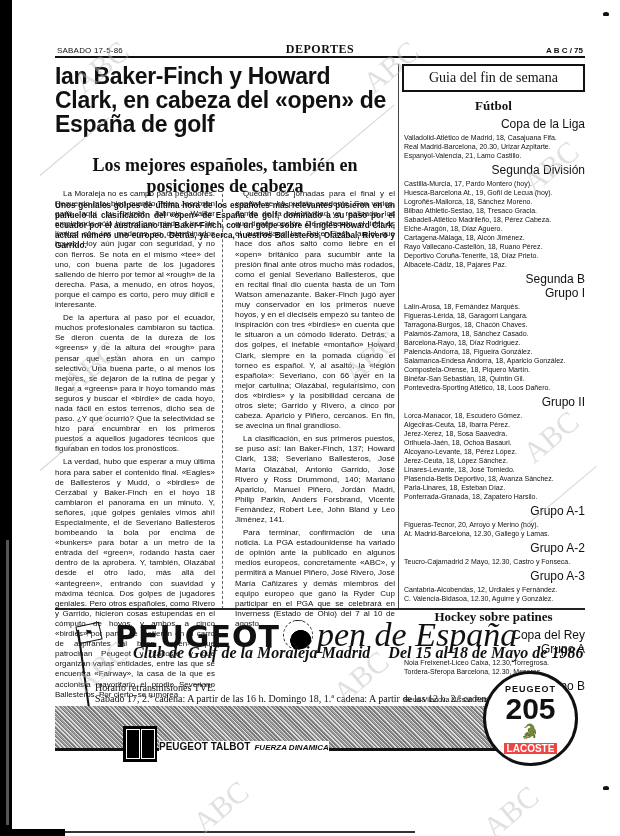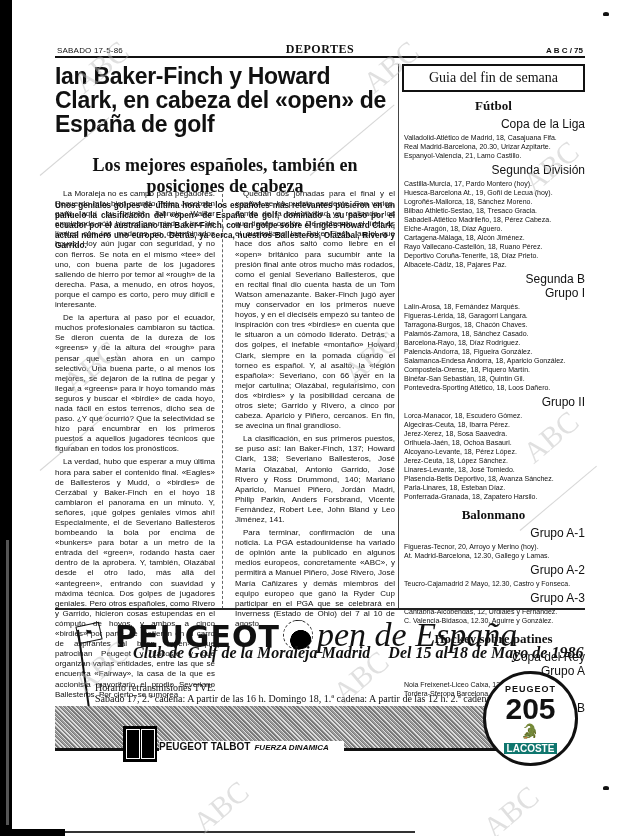--- a/index.html
+++ b/index.html
@@ -47,27 +47,27 @@
   .ad-golfball { position: absolute; left: 228px; top: 4px; width: 30px; height: 30px; border-radius: 50%; border: 1px dashed #333; background: radial-gradient(circle at 60% 70%, #000 0 40%, #fff 42%); }
   .ad-title { position: absolute; left: 262px; top: 0; font-family: "Liberation Serif", serif; font-style: italic; font-weight: normal; font-size: 34px; }
   .ad-sub { position: absolute; left: 78px; top: 28px; font-family: "Liberation Serif", serif; font-style: italic; font-weight: bold; font-size: 16px; white-space: nowrap; }
   .ad-sub span { margin-left: 14px; }
   .ad-schedule { position: absolute; left: 40px; top: 66px; font-family: "Liberation Serif", serif; font-size: 10px; line-height: 11px; }
   .ad-photo { position: absolute; left: 0; top: 90px; width: 475px; height: 42px;
     background: repeating-linear-gradient(45deg, #999 0 1px, #ddd 1px 2px, #777 2px 3px); }
   .ad-bottom-bar { position: absolute; left: 0; top: 132px; width: 475px; height: 3px; background: #111; }
   .ad-logo-box { position: absolute; left: 68px; top: 110px; width: 34px; height: 36px; background: #000; border: 1px solid #000; }
   .ad-logo-box .half { position: absolute; top: 2px; width: 14px; height: 30px; border: 1px solid #fff; }
-  .ad-tagline { position: absolute; left: 104px; top: 125px; font-size: 10px; font-weight: bold; white-space: nowrap; background: #fff; padding-right: 15px; }
+  .ad-tagline { position: absolute; left: 104px; top: 125px; font-size: 10px; font-weight: bold; white-space: nowrap; background: #fff; padding-right: 0; }
   .ad-tagline i { font-style: italic; font-size: 8px; margin-left: 4px; }
   .ad-badge { position: absolute; left: 428px; top: 55px; width: 95px; height: 95px; border-radius: 50%; background: #fff; border: 3px solid #111; text-align: center; overflow: hidden; }
   .badge-top { font-size: 9px; font-weight: bold; margin-top: 10px; letter-spacing: 1px; }
   .badge-num { font-size: 30px; font-weight: bold; line-height: 30px; }
   .badge-croc { font-size: 14px; line-height: 14px; }
-  .badge-bottom { font-size: 10px; font-weight: bold; background: #0f766e; color: #fff; display: inline-block; padding: 0 3px; text-align: center; }
+  .badge-bottom { font-size: 10px; font-weight: bold; background: #ef4444; color: #fff; display: inline-block; padding: 0 3px; text-align: center; }
 
   .watermark { position: absolute; font-family: "Liberation Serif", serif; font-size: 30px; color: #bbb; opacity: 0.45; transform: rotate(-40deg); pointer-events: none; }
   .wm-line { position: absolute; height: 1px; background: #bbb; opacity: 0.6; transform: rotate(-40deg); transform-origin: left center; }
 
   .edge-mark { position: absolute; width: 6px; height: 4px; background: #111; border-radius: 50% 50% 20% 20%; }
 </style>
 </head>
 <body>
 
 <div class="left-bar"></div>
@@ -150,21 +150,20 @@
           <div class="fixture">Algeciras-Ceuta, 18, Ibarra Pérez.</div>
           <div class="fixture">Jerez-Xerez, 18, Sosa Saavedra.</div>
           <div class="fixture">Orihuela-Jaén, 18, Ochoa Basauri.</div>
           <div class="fixture">Alcoyano-Levante, 18, Pérez López.</div>
           <div class="fixture">Jerez-Ceuta, 18, López Sánchez.</div>
           <div class="fixture">Linares-Levante, 18, José Tomiedo.</div>
           <div class="fixture">Plasencia-Betis Deportivo, 18, Avanza Sánchez.</div>
           <div class="fixture">Parla-Linares, 18, Esteban Díaz.</div>
           <div class="fixture">Ponferrada-Granada, 18, Zapatero Harsilo.</div>
         </div>
-        <div class="sport">Balonmano</div>
         <div class="comp">Grupo A-1</div>
         <div class="fixtures">
           <div class="fixture">Figueras-Tecnor, 20, Arroyo y Merino (hoy).</div>
           <div class="fixture">At. Madrid-Barcelona, 12.30, Gallego y Lamas.</div>
         </div>
         <div class="comp">Grupo A-2</div>
         <div class="fixtures">
           <div class="fixture">Teucro-Cajamadrid 2 Mayo, 12.30, Castro y Fonseca.</div>
         </div>
         <div class="comp">Grupo A-3</div>

